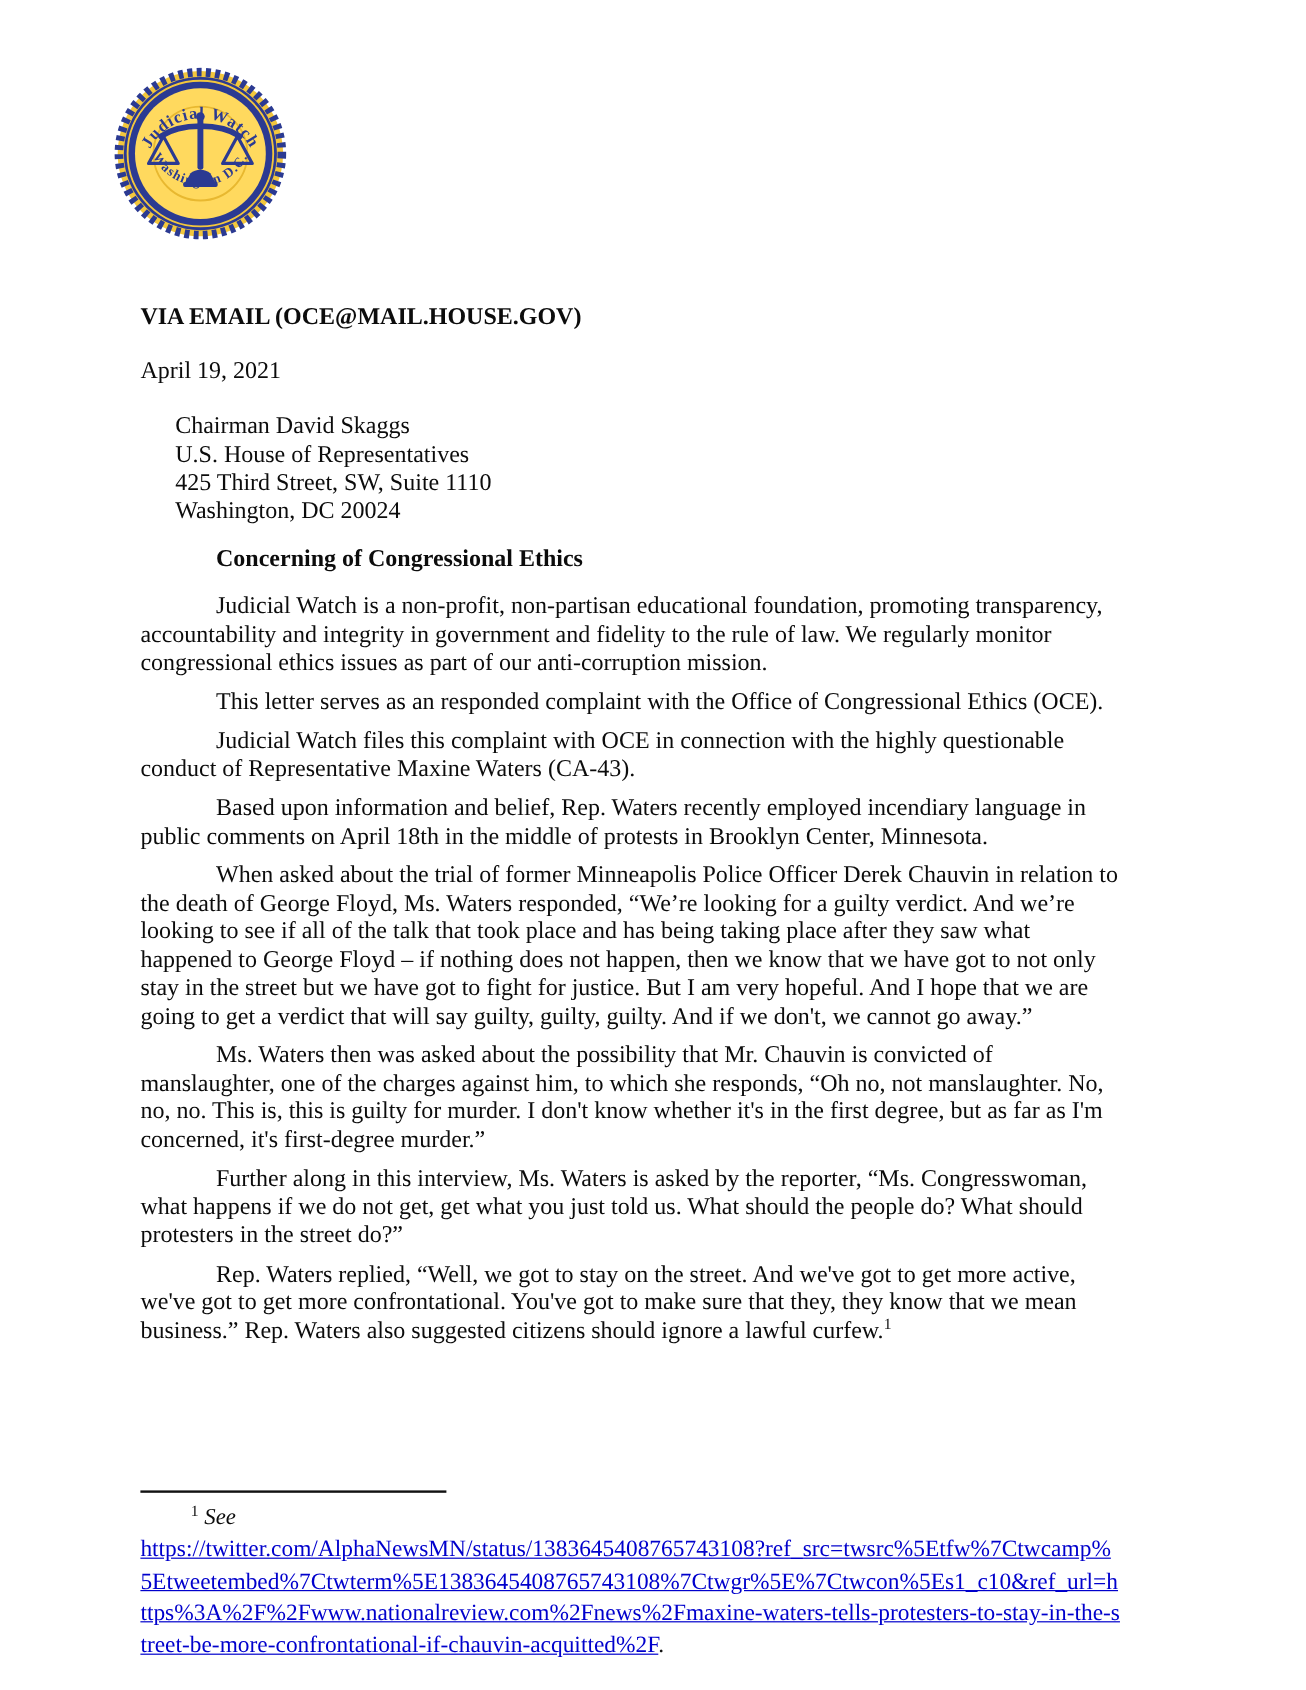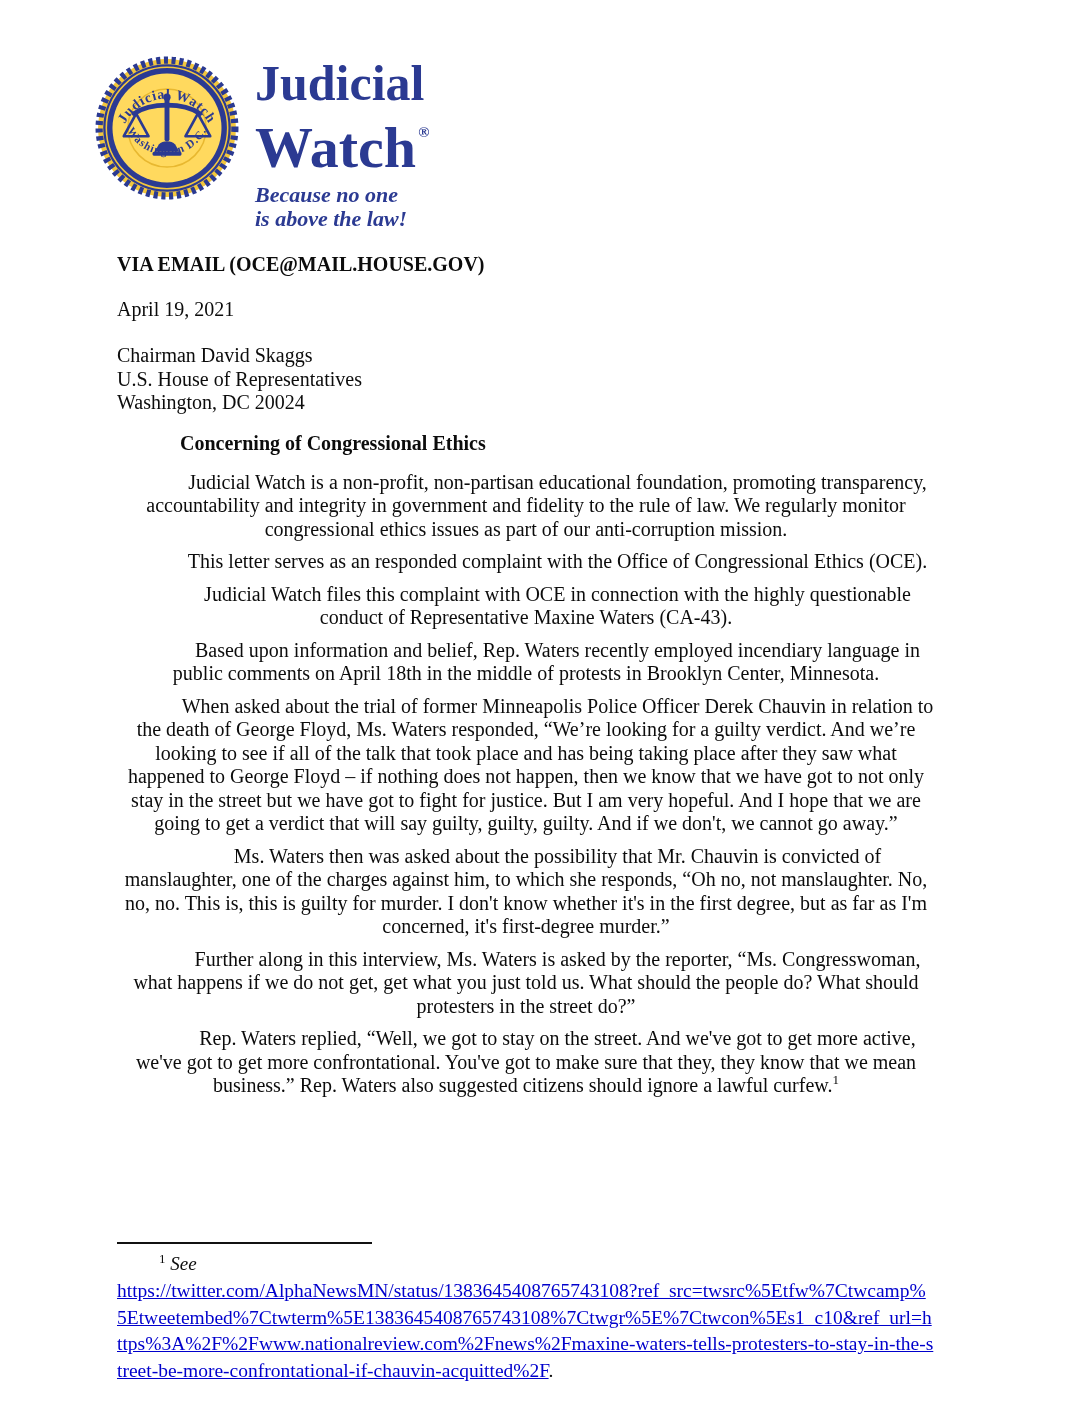--- a/index.html
+++ b/index.html
@@ -26,24 +26,24 @@
   .wm2 sup { font-size: 15px; vertical-align: 30px; margin-left: 2px; }
   .tagline { margin-top: 9px; font-weight: bold; font-style: italic; font-size: 22px; line-height: 24px; }
 
   
   .letter {
     position: absolute; left: 117px; top: 253px; width: 818px;
     font-size: 20px; line-height: 23.5px;
   }
   .via { font-weight: bold; margin-bottom: 21px; }
   .date { margin-bottom: 23px; }
-  .address { margin-bottom: 16px; }
+  .address { margin-bottom: 16px; margin-left: 29px; }
   .re-block { font-weight: bold; padding-left: 63px; margin-bottom: 16px; line-height: 24px; }
   .salutation { margin-bottom: 32px; }
-  .paragraphs p { margin: 0 0 9px 0; text-indent: 63px; text-align: center; }
+  .paragraphs p { margin: 0 0 9px 0; text-indent: 63px; }
   sup.fn-ref { font-size: 13px; line-height: 0; }
 
   
   .footnote { position: absolute; left: 117px; top: 1242px; width: 818px; }
   .fn-rule { width: 255px; border-top: 2.5px solid #111; margin-bottom: 7px; }
   .fn-see { font-size: 19px; padding-left: 42px; margin-bottom: 3px; }
   .fn-see .see-word { font-style: italic; }
   .fn-see sup { font-size: 13px; }
   .fn-link-wrap { font-size: 19.5px; line-height: 26.5px; word-break: break-all; }
   .fn-link { color: #0000cc; text-decoration: underline; text-align: right; }
@@ -78,37 +78,30 @@
       <g stroke="#2b3a92" fill="#2b3a92">
         <circle cx="70" cy="40" r="3.5" stroke="none"></circle>
         <rect x="67.6" y="41" width="4.8" height="42" rx="2" stroke="none"></rect>
         <path d="M38,56 C54,45 86,45 102,56" fill="none" stroke-width="4.5" stroke-linecap="round"></path>
         <path d="M40,56 L28,78 L52,78 Z" fill="none" stroke-width="2.6" stroke-linejoin="round"></path>
         <path d="M100,56 L88,78 L112,78 Z" fill="none" stroke-width="2.6" stroke-linejoin="round"></path>
         <path d="M62,86 C66,82 74,82 78,86 L82,93 L58,93 Z" stroke="none"></path>
         <rect x="56" y="93" width="28" height="4" rx="1.5" stroke="none"></rect>
       </g>
     </svg>
-    <div class="wordmark">
-      <div class="wm1">Judicial</div>
-      <div class="wm2"><span>Watch</span><sup>®</sup></div>
-      <div class="tagline">
-        <div>Because no one</div>
-        <div>is above the law!</div>
-      </div>
-    </div>
   </div>
 
   <div class="letter">
     <div class="via">VIA EMAIL (OCE@MAIL.HOUSE.GOV)</div>
     <div class="date">April 19, 2021</div>
 
     <div class="address">
       <div>Chairman David Skaggs</div>
       <div>U.S. House of Representatives</div>
+      <div>425 Third Street, SW, Suite 1110</div>
       <div>Washington, DC 20024</div>
     </div>
 
     <div class="re-block">
       <div>Concerning of Congressional Ethics</div>
     </div>
 
 
     <div class="paragraphs">
       <p>Judicial Watch is a non-profit, non-partisan educational foundation, promoting transparency, accountability and integrity in government and fidelity to the rule of law.  We regularly monitor congressional ethics issues as part of our anti-corruption mission.</p>

